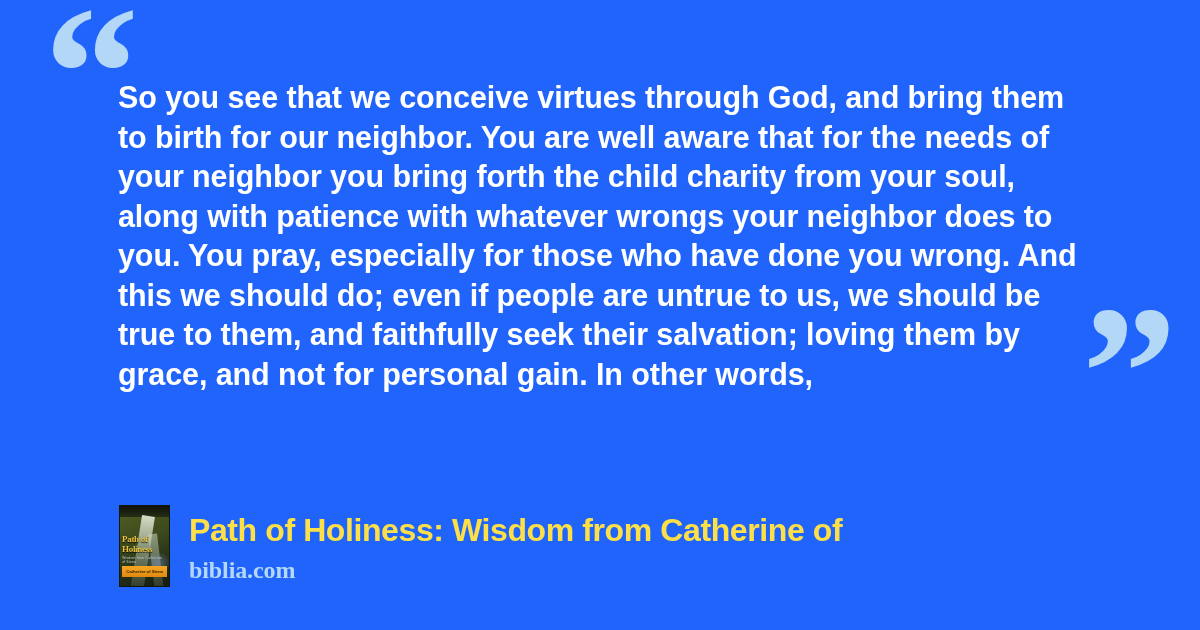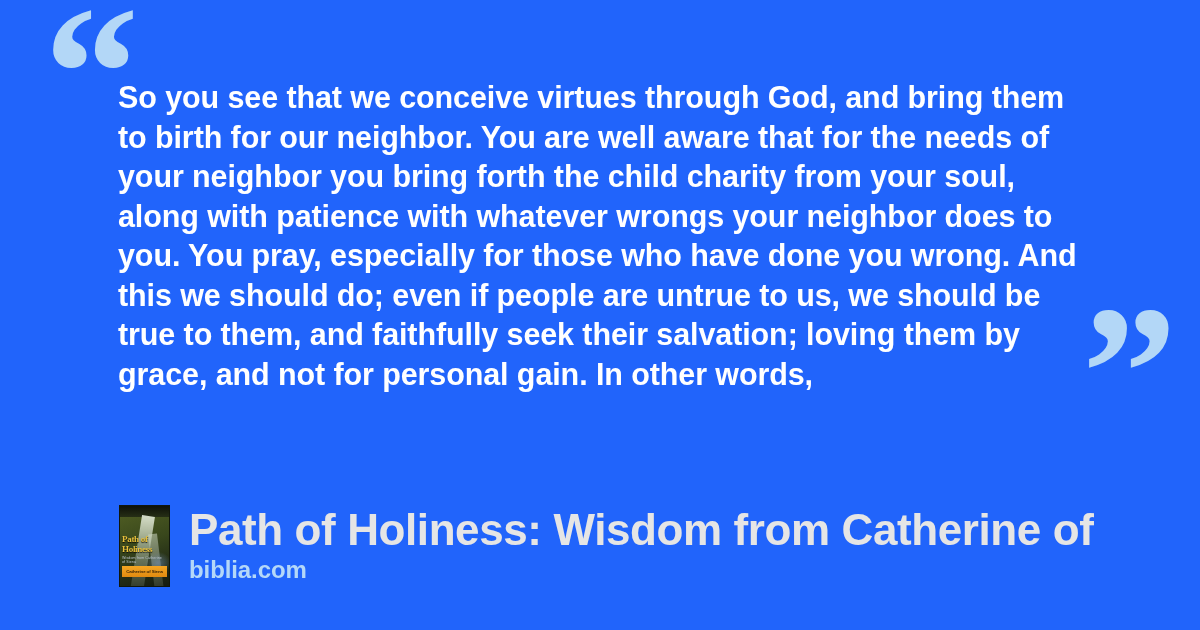--- a/index.html
+++ b/index.html
@@ -162,31 +162,31 @@
     font-size: 4.4px;
     letter-spacing: -0.1px;
     white-space: nowrap;
   }
 
   .footer-text {
     margin-left: 19px;
     padding-top: 2px;
   }
   .footer-title {
-    color: #e5e5e5;
-    font-family: "Liberation Sans", sans-serif;
-    font-weight: 700;
-    font-size: 44px;
+    color: #fde047;
+    font-family: "Liberation Sans", sans-serif;
+    font-weight: 700;
+    font-size: 32px;
     line-height: 46px;
     letter-spacing: -0.4px;
     white-space: nowrap;
   }
   .footer-site {
     color: #b4d8f8;
-    font-family: Liberation Sans, sans-serif;
+    font-family: Liberation Serif, serif;
     font-weight: 700;
     font-size: 24px;
     line-height: 30px;
     letter-spacing: -0.1px;
     margin-top: 2px;
   }
 </style>
 </head>
 <body>
 

